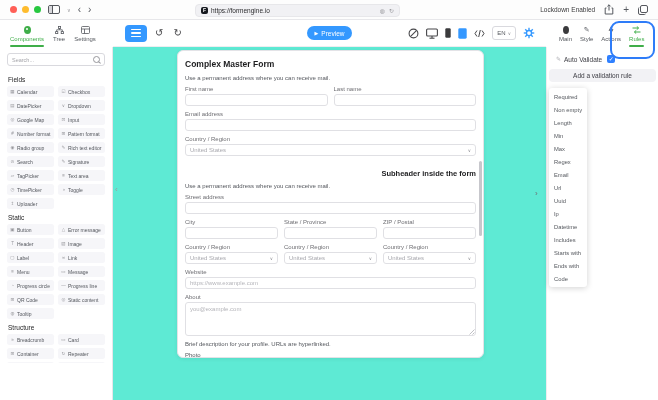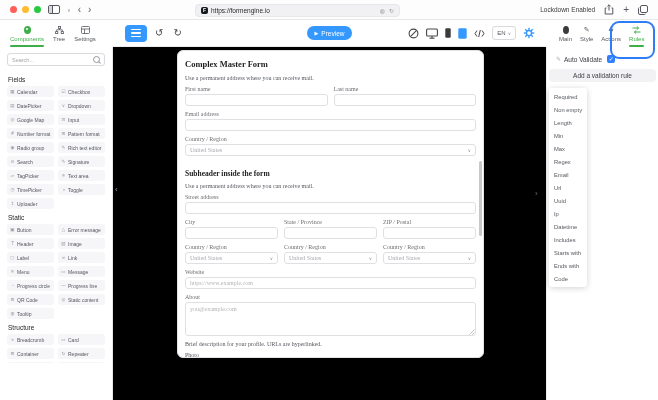--- a/index.html
+++ b/index.html
@@ -57,24 +57,24 @@
   .sections{height:292px;overflow:hidden;}
   .ctitle{margin:5px 8px 3px;font-size:6.5px;color:#1d1d1f;}
   .cgrid{display:grid;grid-template-columns:1fr 1fr;gap:3px 4px;padding:0 7px;}
   .citem{height:11px;background:#f6f6f9;border-radius:2.5px;display:flex;align-items:center;gap:2px;padding-left:3px;font-size:5px;color:#55585e;white-space:nowrap;overflow:hidden;}
   .cicon{font-size:4.5px;color:#98989d;width:5px;flex:0 0 auto;text-align:center;}
   .collapse-chev{position:absolute;font-size:8px;color:#9a9aa0;z-index:4;line-height:1;}
   .chev-left{left:115px;top:139px;}
   .chev-right{left:535px;top:143px;color:#6e6e73;}
 
   
-  .canvas{flex:1;background:#000000;position:relative;overflow:hidden;font-family:Liberation Serif, serif;}
+  .canvas{flex:1;background:#5eead4;position:relative;overflow:hidden;}
   .form-card{position:absolute;left:64px;top:3px;width:307px;height:308px;background:#fff;border:1px solid #e3e3e7;border-radius:6px;box-shadow:0 1px 4px rgba(0,0,0,.07);padding:7px 7px;box-sizing:border-box;overflow:hidden;}
   .f-title{font-size:8.5px;font-weight:bold;color:#1d1d1f;margin:1px 0 6px;}
-  .f-subtitle{font-size:7.5px;font-weight:bold;color:#1d1d1f;margin:13px 0 5px;}
+  .f-subtitle{font-size:7.5px;font-weight:bold;color:#1d1d1f;margin:13px 0 5px;text-align:right;}
   .f-hint{font-size:6px;color:#55585e;margin:0 0 5px;}
   .f-text{font-size:6px;color:#55585e;margin:2px 0 0;}
   .f-row{display:flex;gap:6px;margin-bottom:5px;}
   .f-col{flex:1;min-width:0;}
   .f-label{font-size:6px;color:#6e6e73;margin-bottom:2px;white-space:nowrap;overflow:hidden;}
   .f-input{display:block;width:100%;height:12px;border:1px solid #e0e0e4;border-radius:3px;box-sizing:border-box;font-size:6px;font-family:inherit;padding:0 4px;color:#3c3c43;outline:none;background:#fff;}
   .f-input::placeholder{color:#b5b5ba;}
   .f-select{height:12px;border:1px solid #e0e0e4;border-radius:3px;box-sizing:border-box;display:flex;align-items:center;justify-content:space-between;padding:0 4px;background:#fff;}
   .f-selval{font-size:6px;color:#a9a9af;white-space:nowrap;overflow:hidden;}
   .f-chev{font-size:4.5px;color:#8e8e93;margin-left:2px;}

